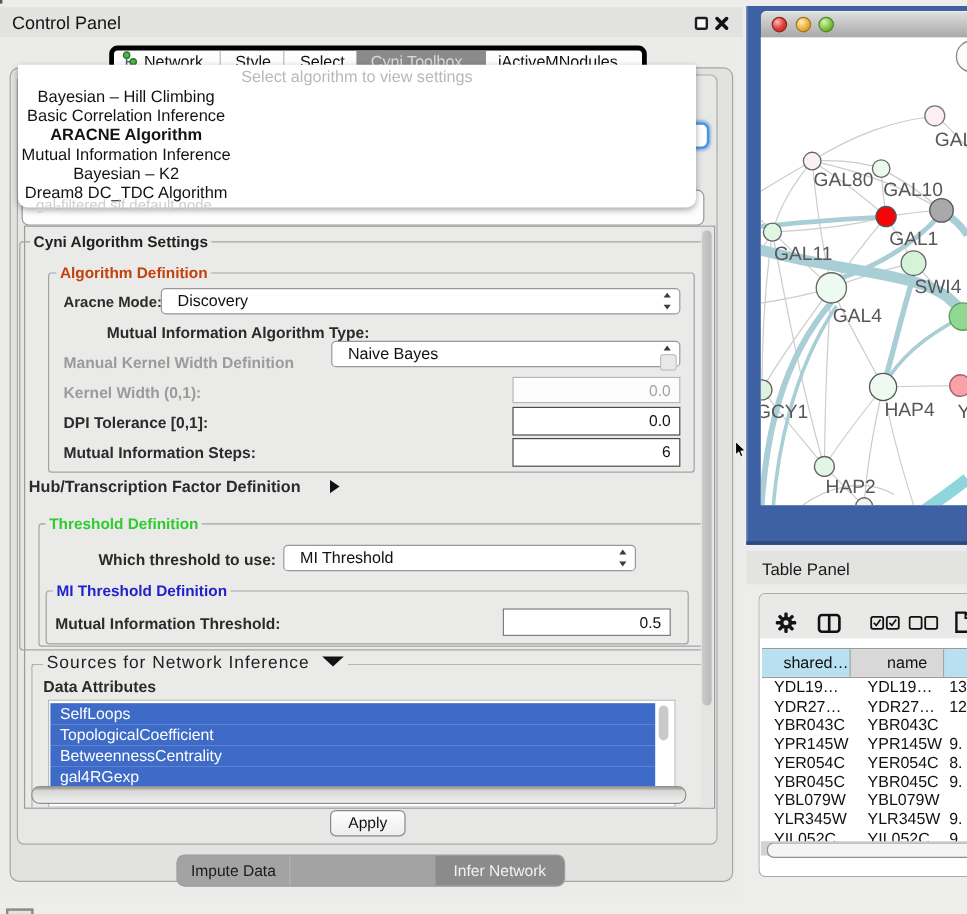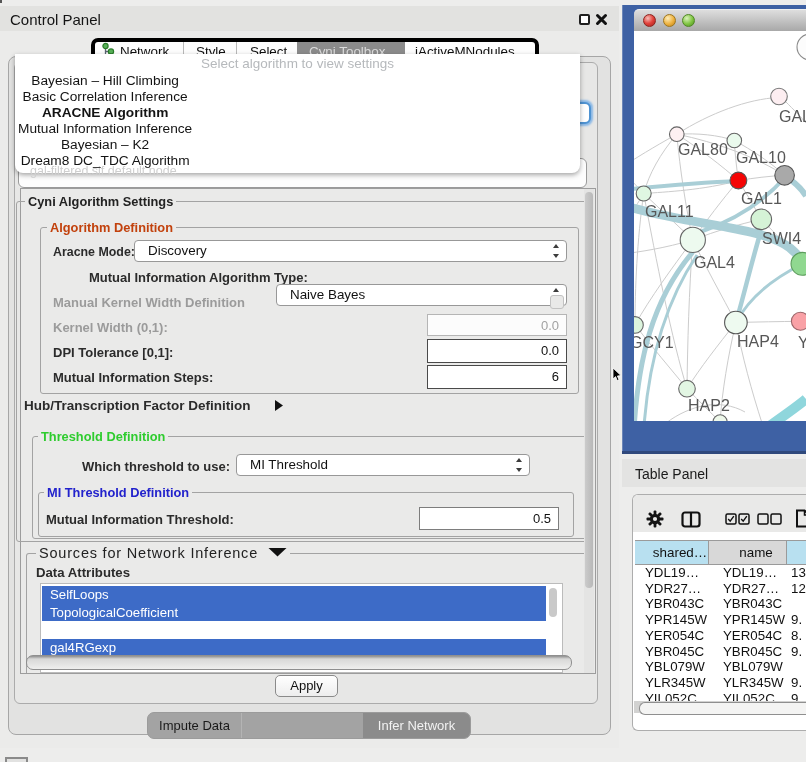--- a/index.html
+++ b/index.html
@@ -113,20 +113,21 @@
 <div class="groupbox" style="left:26px;top:553px;width:564px;height:119px;border-color:#a3a3a3;border-bottom:none;border-radius:3px 3px 0 0;">
   <span class="grouplab" style="left:9px;background:#eaeae9;color:#222;font-weight:normal;font-size:14.5px;letter-spacing:0.8px;">Sources for Network Inference <svg width="19" height="10" viewBox="0 0 19 10" style="vertical-align:1px;margin-left:5px;">
         <path d="M0.5 1 L18.5 1 L9.5 9.5 Z" fill="#111"></path>
       </svg></span>
 </div>
 <div class="fieldrow" style="left:36px;top:565px;font-size:13.2px;">Data Attributes</div>
 
 <div class="abs" style="left:40px;top:583px;width:521px;height:88px;background:#fff;border:1px solid #bbb;overflow:hidden;">
   <div style="position:absolute;left:1px;top:2px;width:496px;height:17.5px;background:#3d6bc7;color:#fff;font-size:13.2px;padding-left:8px;line-height:17.5px;">SelfLoops</div>
   <div style="position:absolute;left:1px;top:19.5px;width:496px;height:17.5px;background:#3d6bc7;color:#fff;font-size:13.2px;padding-left:8px;line-height:17.5px;">TopologicalCoefficient</div>
+  <div style="position:absolute;left:1px;top:37px;width:496px;height:17.5px;background:#3d6bc7;color:#fff;font-size:13.2px;padding-left:8px;line-height:17.5px;">BetweennessCentrality</div>
   <div style="position:absolute;left:1px;top:54.5px;width:496px;height:17.5px;background:#3d6bc7;color:#fff;font-size:13.2px;padding-left:8px;line-height:17.5px;">gal4RGexp</div>
 
   <div style="position:absolute;left:508px;top:4px;width:8px;height:29px;background:#c9c9c9;border-radius:4px;"></div>
 </div>
 
 <div class="abs" style="left:26px;top:655px;width:544px;height:13px;border:1px solid #8f8f8f;border-radius:7px;background:linear-gradient(180deg,#8f8f8f 0px,#d8d8d7 3px,#efefee 100%);"></div>
 
 <div class="abs" style="left:584px;top:189px;width:10px;height:484px;background:#e4e4e3;"></div>
 <div class="abs" style="left:585px;top:192px;width:8px;height:396px;background:linear-gradient(90deg,#cbcbcb,#b8b8b8);border-radius:4px;"></div>
 

